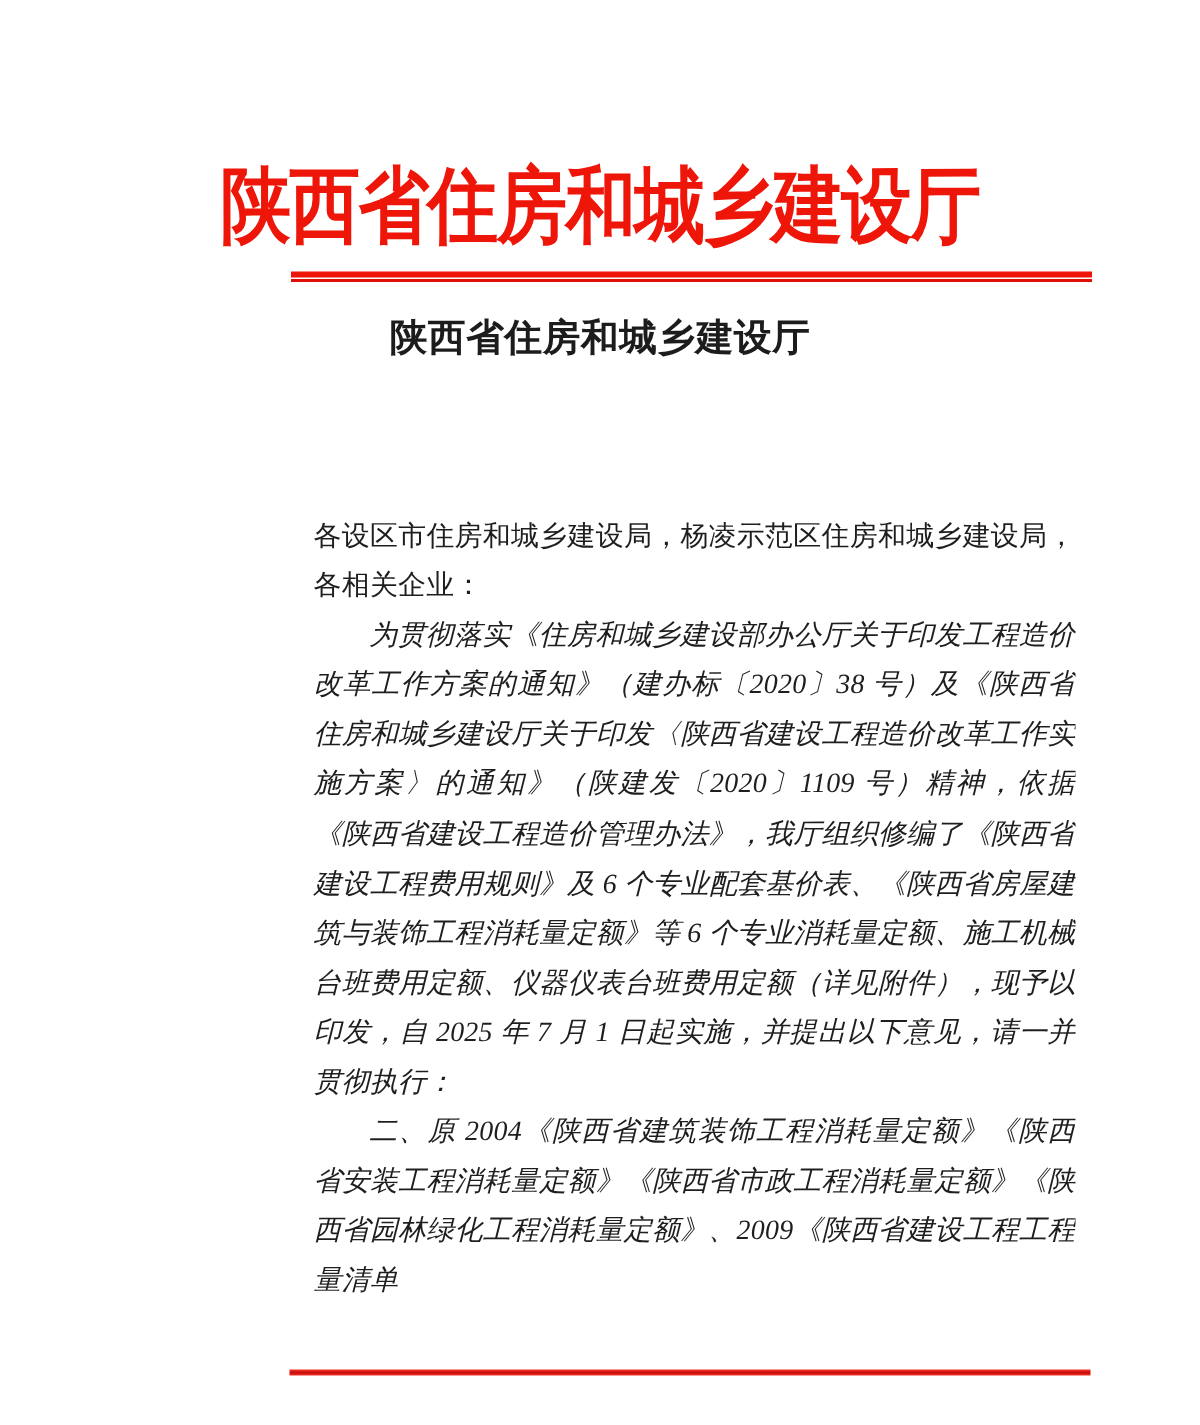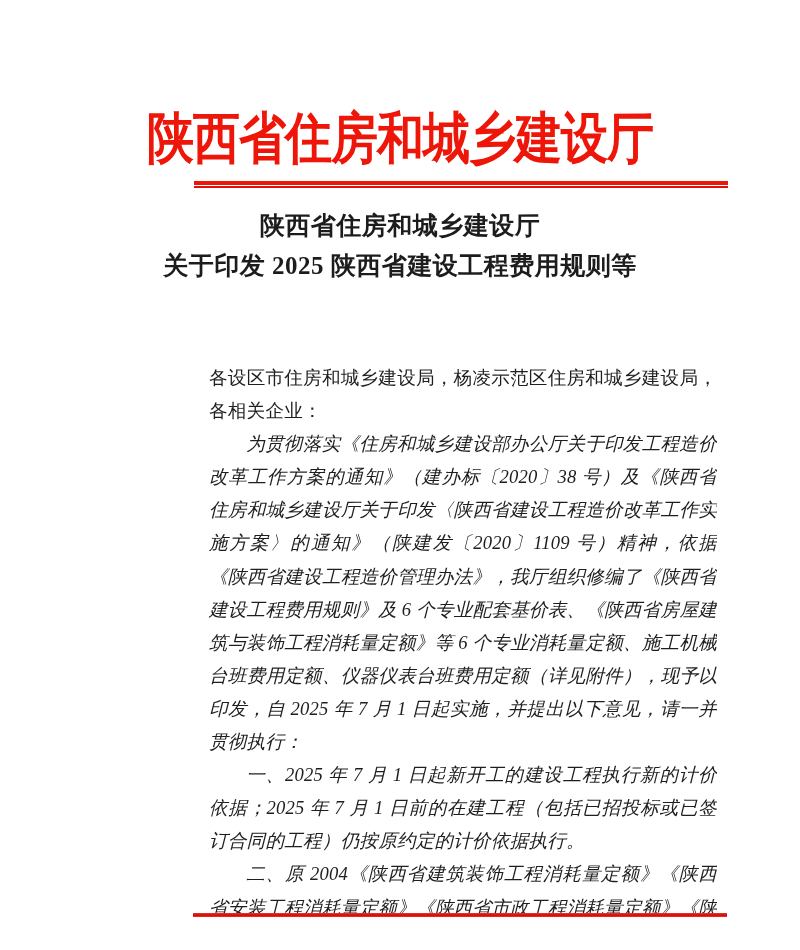--- a/index.html
+++ b/index.html
@@ -65,21 +65,20 @@
     left: 148px;
     width: 508px;
     height: 566px;
     overflow: hidden;
     font-size: 18.6px;
     line-height: 33.1px;
     text-align: justify;
     text-justify: inter-ideograph;
     color: #1e1e1e;
     letter-spacing: 0.2px;
-    margin-top: 20px;
   }
   .doc-body p {
     margin: 0;
     padding: 0;
   }
   .doc-body p.indent {
     text-indent: 2em;
     font-style: italic;
   }
   
@@ -96,25 +95,23 @@
 <body>
 
 <div class="page">
 
   <div class="letterhead">陕西省住房和城乡建设厅</div>
 
   <div class="letterhead-rule"></div>
 
   <div class="doc-title">
     <div>陕西省住房和城乡建设厅</div>
-    <div>关于印发 2025 陕西省建设工程费用规则等</div>
   </div>
 
   <div class="doc-body">
     <p>各设区市住房和城乡建设局，杨凌示范区住房和城乡建设局，各相关企业：</p>
     <p class="indent">为贯彻落实《住房和城乡建设部办公厅关于印发工程造价改革工作方案的通知》（建办标〔2020〕38 号）及《陕西省住房和城乡建设厅关于印发〈陕西省建设工程造价改革工作实施方案〉的通知》（陕建发〔2020〕1109 号）精神，依据《陕西省建设工程造价管理办法》，我厅组织修编了《陕西省建设工程费用规则》及 6 个专业配套基价表、《陕西省房屋建筑与装饰工程消耗量定额》等 6 个专业消耗量定额、施工机械台班费用定额、仪器仪表台班费用定额（详见附件），现予以印发，自 2025 年 7 月 1 日起实施，并提出以下意见，请一并贯彻执行：</p>
-    <p class="indent">一、2025 年 7 月 1 日起新开工的建设工程执行新的计价依据；2025 年 7 月 1 日前的在建工程（包括已招投标或已签订合同的工程）仍按原约定的计价依据执行。</p>
     <p class="indent">二、原 2004《陕西省建筑装饰工程消耗量定额》《陕西省安装工程消耗量定额》《陕西省市政工程消耗量定额》《陕西省园林绿化工程消耗量定额》、2009《陕西省建设工程工程量清单</p>
   </div>
 
   <div class="footer-rule"></div>
 
 </div>
 
 </body></html>

